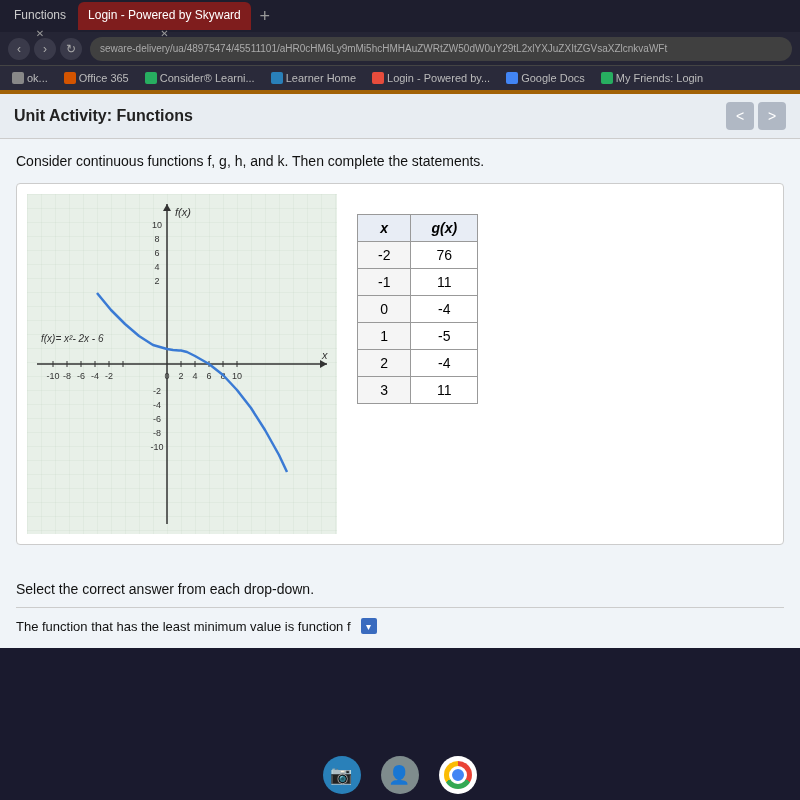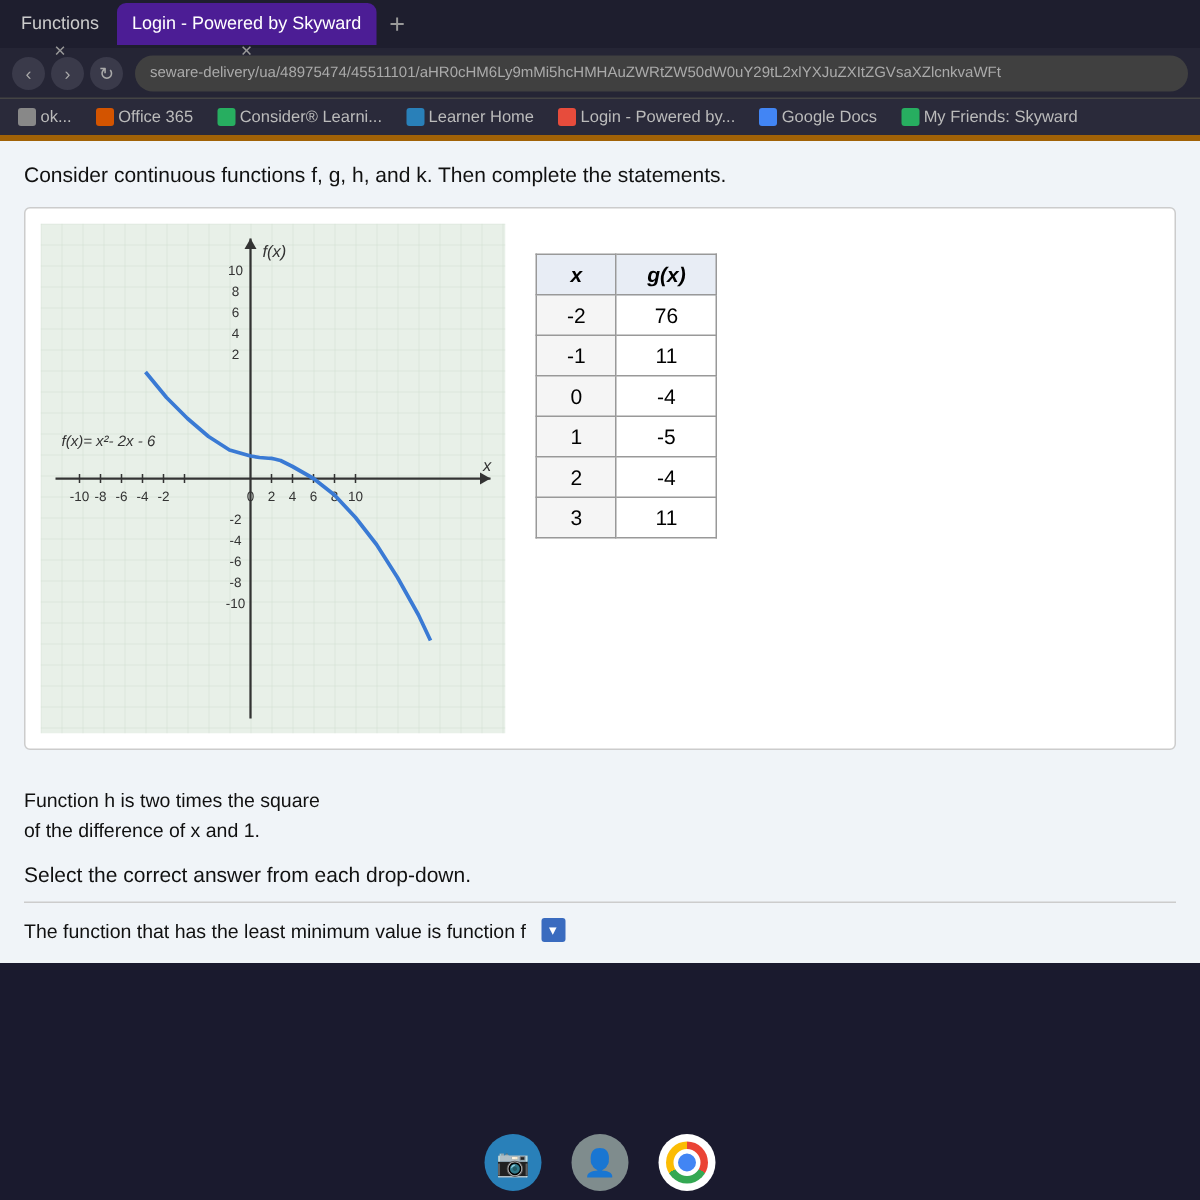--- a/index.html
+++ b/index.html
@@ -34,21 +34,21 @@
       height: 28px;
       border-radius: 6px 6px 0 0;
       font-size: 12px;
       color: #ccc;
       gap: 6px;
       cursor: pointer;
       flex-direction: column;
     }
 
     .tab.active {
-      background: #4c1d95;
+      background: #7f1d1d;
       color: #fff;
     }
 
     .tab-close {
       font-size: 10px;
       color: #999;
       cursor: pointer;
     }
 
     .tab-icon {
@@ -401,26 +401,33 @@
     <div class="bookmark-item">
       <span class="bk-icon skyward"></span>
       <span>Login - Powered by...</span>
     </div>
     <div class="bookmark-item">
       <span class="bk-icon gdocs"></span>
       <span>Google Docs</span>
     </div>
     <div class="bookmark-item">
       <span class="bk-icon myf"></span>
-      <span>My Friends: Skyward</span>
+      <span>My Friends: Login</span>
     </div>
   </div>
 </div>
 
 <div class="page-content">
+  <div class="page-header">
+    <span class="page-title">Unit Activity: Functions</span>
+    <div class="nav-arrows">
+      <div class="nav-arrow">&lt;</div>
+      <div class="nav-arrow">&gt;</div>
+    </div>
+  </div>
 
   <div class="content-area">
     <p class="instruction-text">Consider continuous functions f, g, h, and k. Then complete the statements.</p>
 
     <div class="math-container">
 
       <div class="graph-area">
         <svg class="graph-svg" viewBox="0 0 310 340">
 
           <defs>
@@ -535,22 +542,20 @@
               <tr>
                 <td>3</td>
                 <td>11</td>
               </tr>
             </tbody>
         </table>
       </div>
     </div>
 
     <div class="extra-info">
-      <div class="h-description" style="white-space:pre-line;">Function h is two times the square
-of the difference of x and 1.</div>
     </div>
 
     <p class="select-text">Select the correct answer from each drop-down.</p>
 
     <div class="bottom-text">
       <span>The function that has the least minimum value is function  f</span>
       <span class="dropdown-arrow">▾</span>
     </div>
   </div>
 </div>

